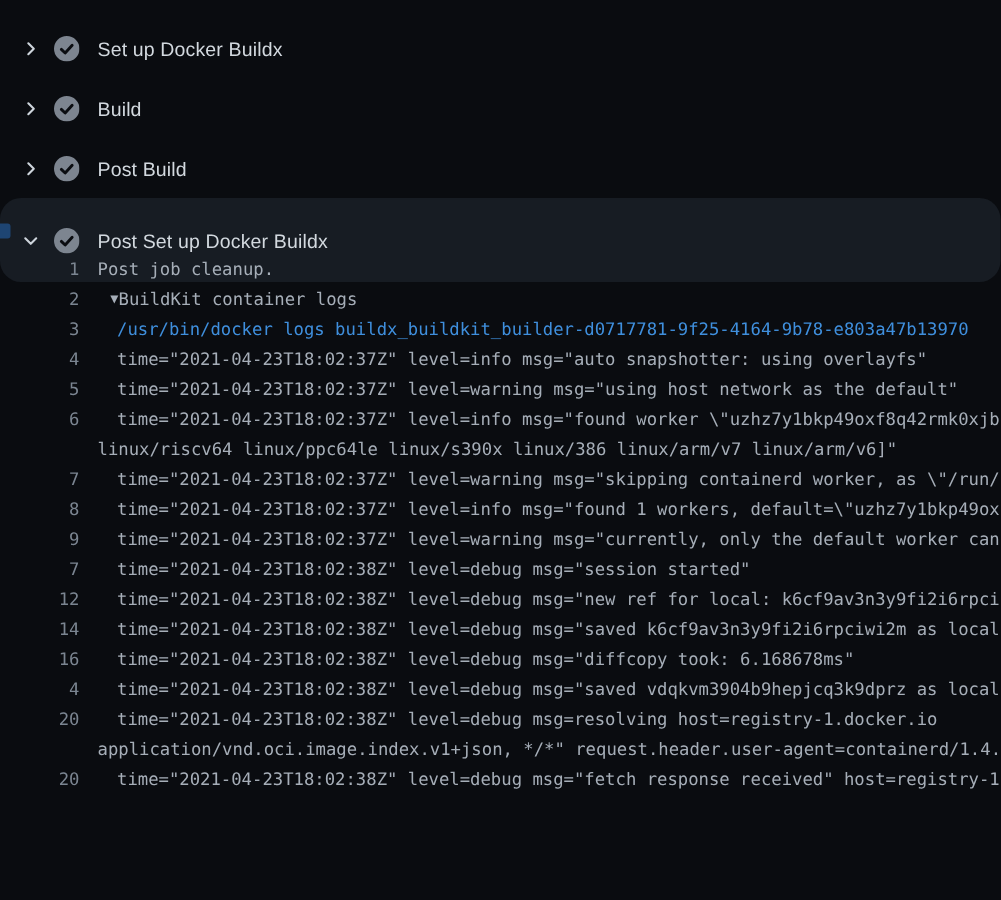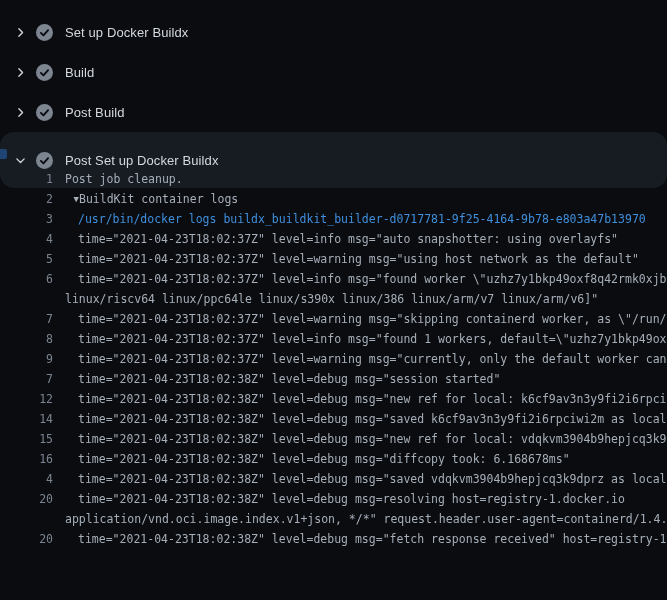--- a/index.html
+++ b/index.html
@@ -166,24 +166,20 @@
   </div>
       <div class="log-row indent">
     <span class="ln">12</span>
     <span class="lt"><span class="txt">time="2021-04-23T18:02:38Z" level=debug msg="new ref for local: k6cf9av3n3y9fi2i6rpci</span></span>
   </div>
       <div class="log-row indent">
     <span class="ln">14</span>
     <span class="lt"><span class="txt">time="2021-04-23T18:02:38Z" level=debug msg="saved k6cf9av3n3y9fi2i6rpciwi2m as local</span></span>
   </div>
       <div class="log-row indent">
-    <span class="ln">15</span>
-    <span class="lt"><span class="txt">time="2021-04-23T18:02:38Z" level=debug msg="new ref for local: vdqkvm3904b9hepjcq3k9</span></span>
-  </div>
-      <div class="log-row indent">
     <span class="ln">16</span>
     <span class="lt"><span class="txt">time="2021-04-23T18:02:38Z" level=debug msg="diffcopy took: 6.168678ms"</span></span>
   </div>
       <div class="log-row indent">
     <span class="ln">4</span>
     <span class="lt"><span class="txt">time="2021-04-23T18:02:38Z" level=debug msg="saved vdqkvm3904b9hepjcq3k9dprz as local</span></span>
   </div>
       <div class="log-row indent">
     <span class="ln">20</span>
     <span class="lt"><span class="txt">time="2021-04-23T18:02:38Z" level=debug msg=resolving host=registry-1.docker.io</span></span>

